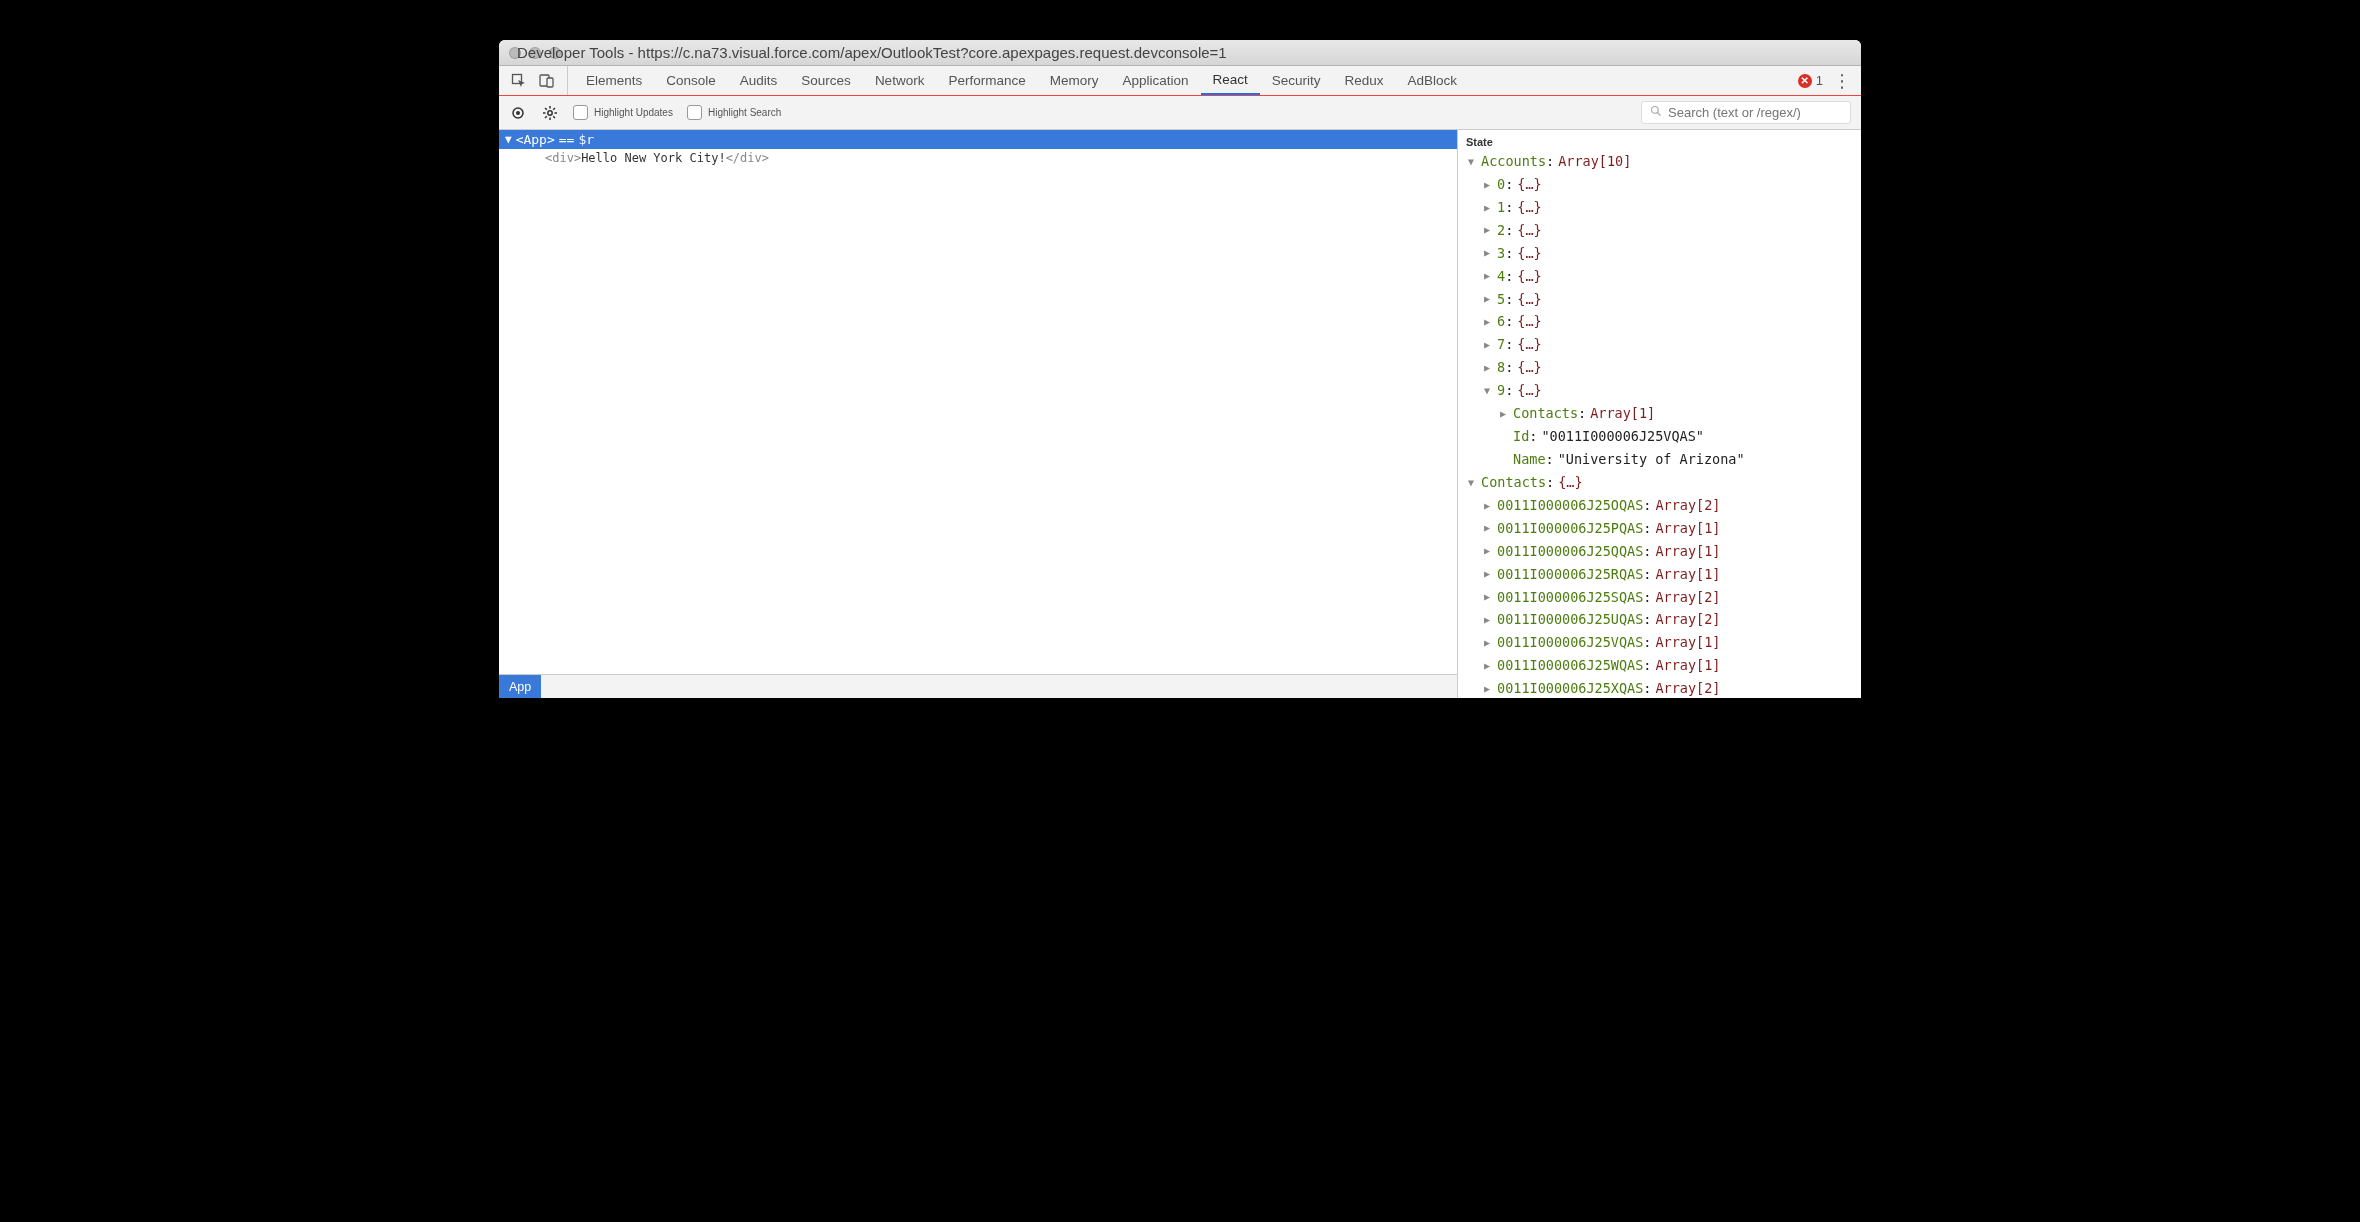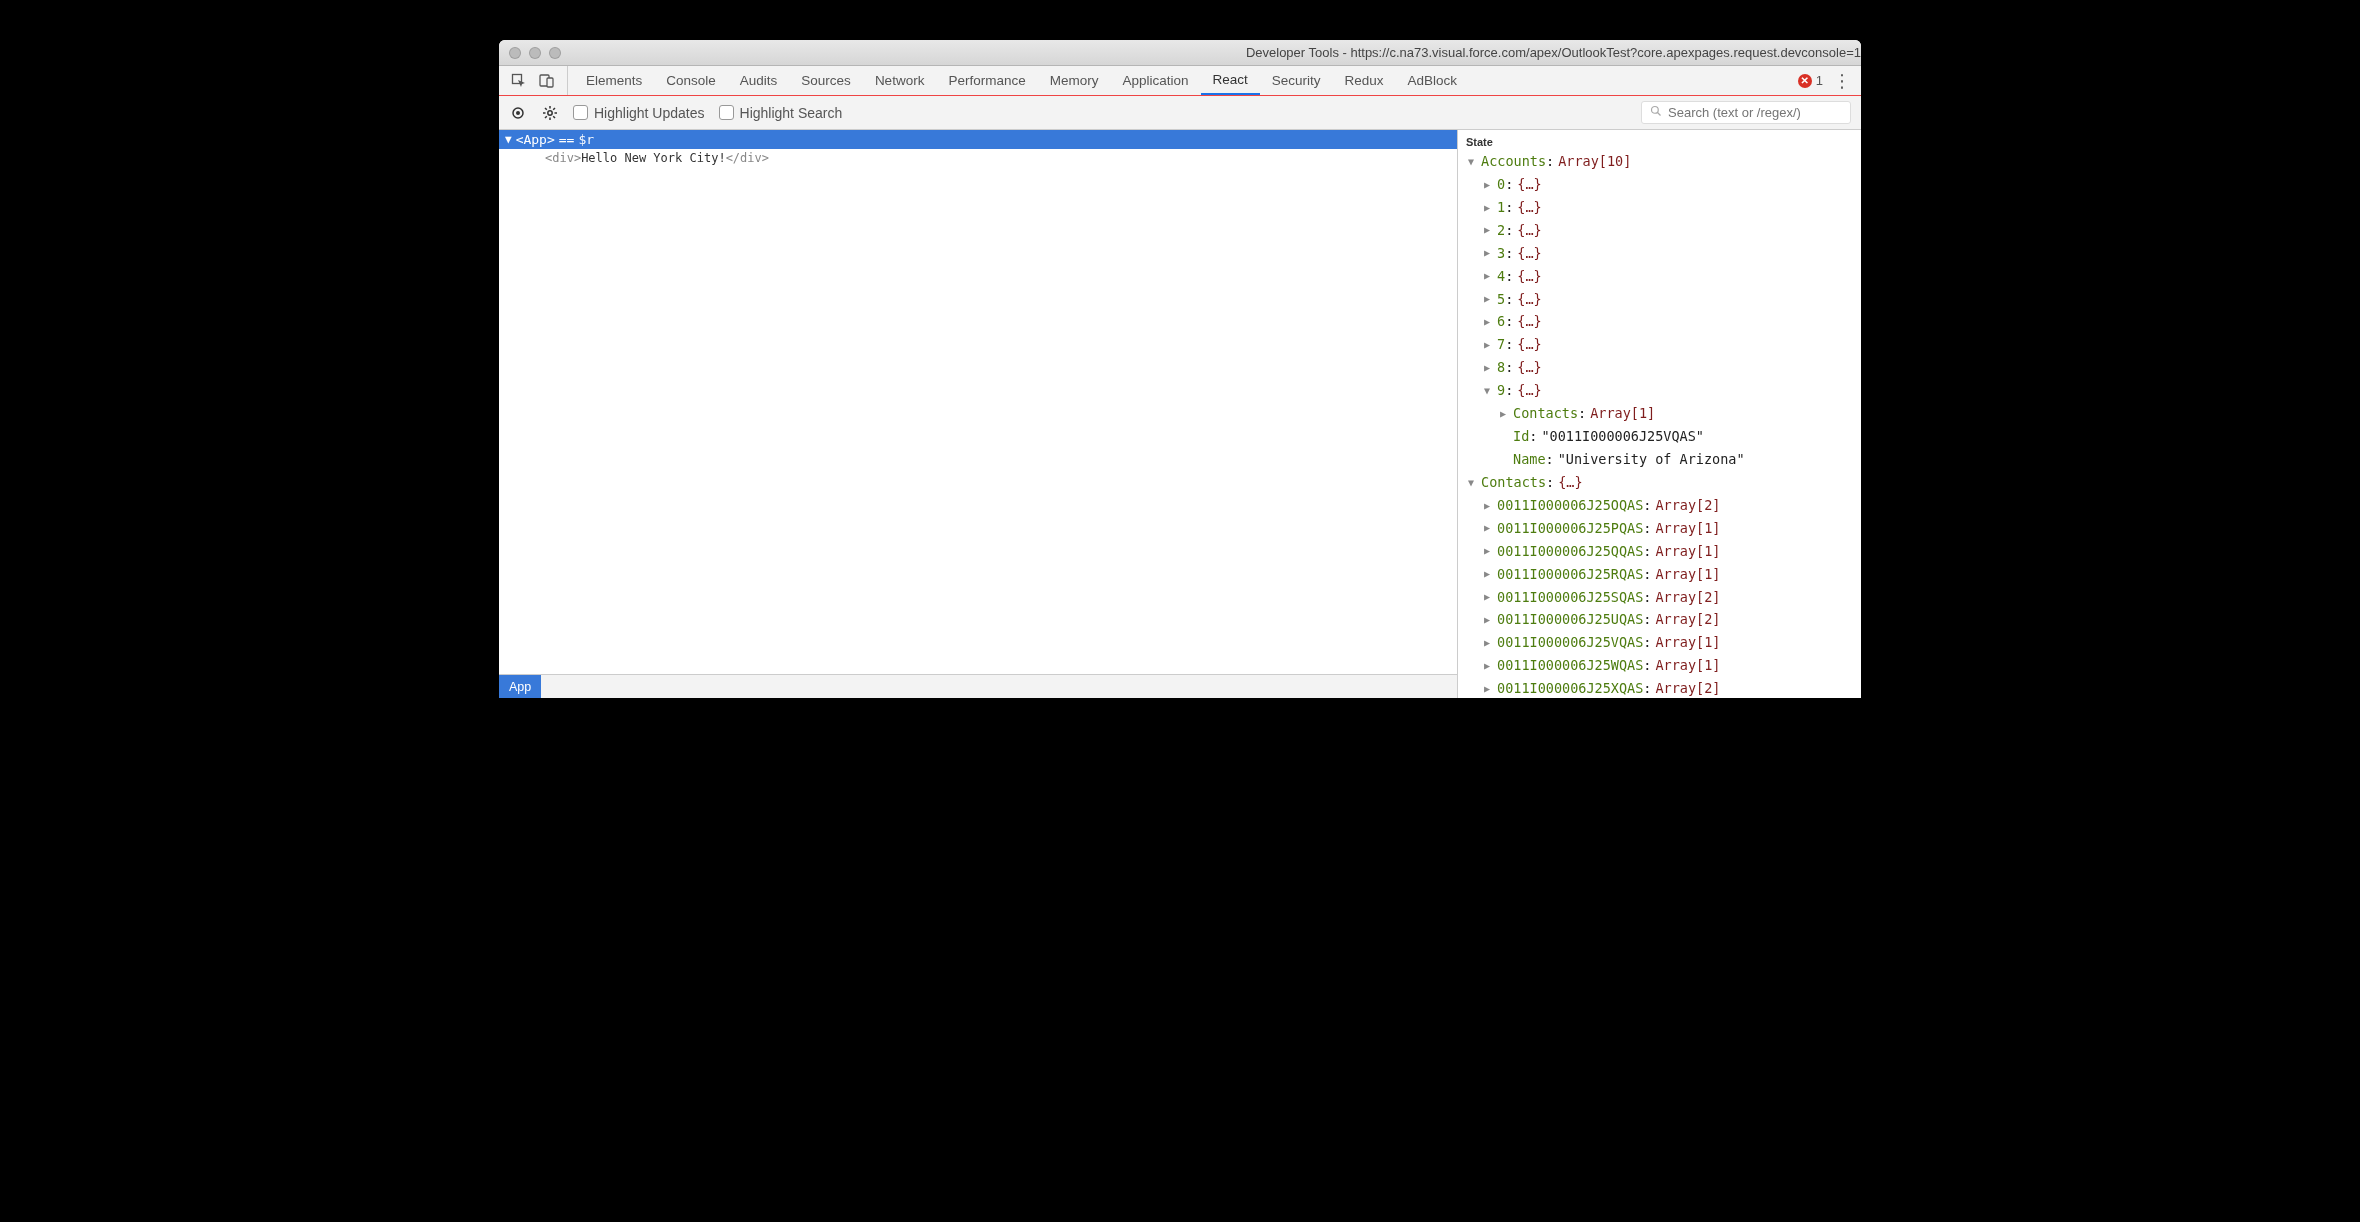--- a/index.html
+++ b/index.html
@@ -27,22 +27,22 @@
     background: linear-gradient(#e8e8e8, #d6d6d6);
     border-bottom: 1px solid #b5b5b5;
     display: flex;
     align-items: center;
     padding: 0 10px;
     position: relative;
   }
   .traffic-lights { display: flex; gap: 8px; }
   .tl { width: 12px; height: 12px; border-radius: 50%; background: #bbb; border: 0.5px solid rgba(0,0,0,0.15); }
   .titlebar-title {
-    position: absolute; left: 2px; right: 0; text-align: right;
-    font-size: 13px; color: #444; pointer-events: none;
+    position: absolute; left: 18px; right: 0; text-align: left;
+    font-size: 15px; color: #444; pointer-events: none;
   }
   
   .tabsbar {
     height: 30px;
     border-bottom: 1px solid #ef4444;
     display: flex;
     align-items: stretch;
     background: #f3f3f3;
   }
   .tabs-left-icons {
@@ -59,21 +59,21 @@
   .tabs-right { margin-left: auto; display:flex; align-items:center; gap:10px; padding: 0 10px; }
   .err-badge { display:flex; align-items:center; gap:4px; color:#555; font-size:13px; }
   .err-circle { width:14px; height:14px; border-radius:50%; background:#d93025; color:#fff; font-size:10px; display:flex; align-items:center; justify-content:center; font-weight:bold; }
   .kebab { font-size:18px; color:#555; cursor:pointer; line-height:1; }
   
   .toolbar {
     height: 34px; border-bottom: 1px solid #ccc; display:flex; align-items:center;
     background: #f3f3f3; padding: 0 10px; gap: 14px;
   }
   .toolbar .ico { width:18px; height:18px; display:flex; align-items:center; justify-content:center; color:#555; cursor:pointer; }
-  .chk { display:flex; align-items:center; gap:6px; font-size:14px; color:#555; cursor:pointer;text-align:right; }
+  .chk { display:flex; align-items:center; gap:6px; font-size:10px; color:#555; cursor:pointer;text-align:right; }
   .chk-box { width:15px; height:15px; border:1px solid #999; border-radius:3px; background:#fff; }
   .search-wrap { margin-left:auto; display:flex; align-items:center; gap:6px; background:#fff; border:1px solid #ddd; border-radius:3px; padding:3px 8px; width: 210px; }
   .search-wrap input { border:none; outline:none; font-size:13px; width:100%; color:#333; background:transparent; }
   .search-icon { color:#aaa; font-size:13px; }
   
   .main { display:flex; height: 568px; }
   .left-pane { flex:1; display:flex; flex-direction:column; position:relative; }
   .right-pane { width: 404px; border-left:1px solid #ccc; overflow:auto; font-family: Menlo, Monaco, Consolas, monospace; font-size:13.5px; padding: 4px 0 4px 0; }
   
   .tree-row {

